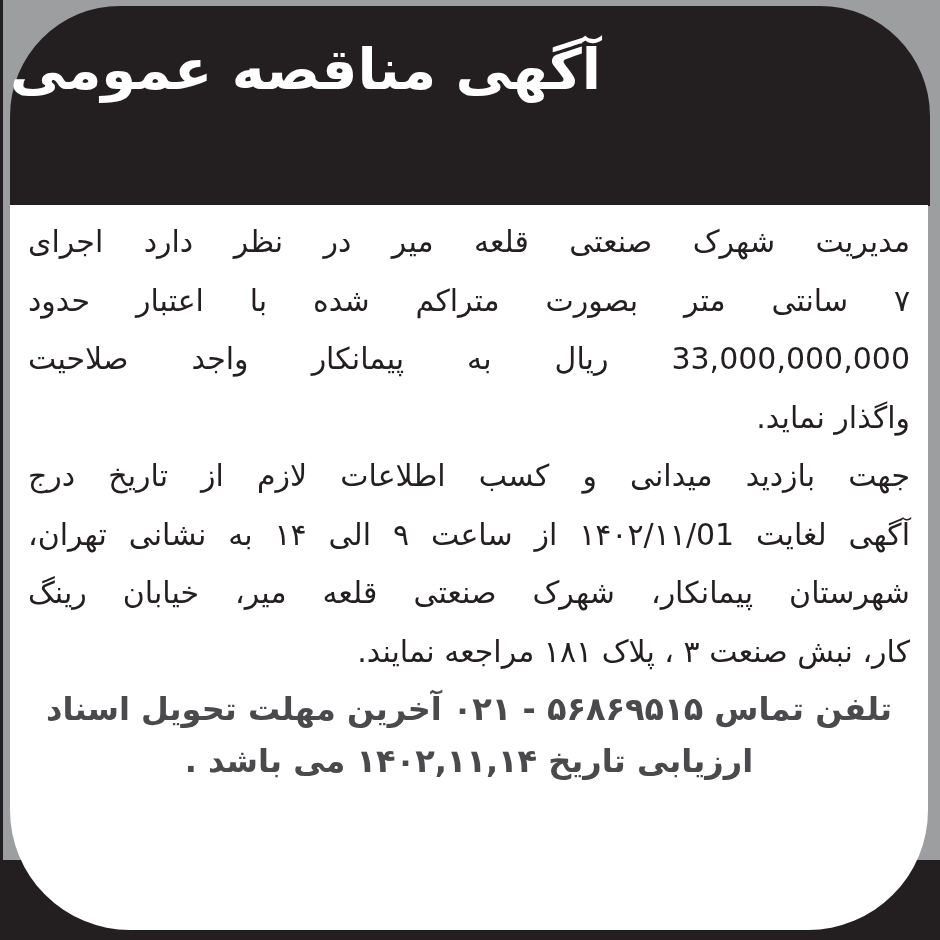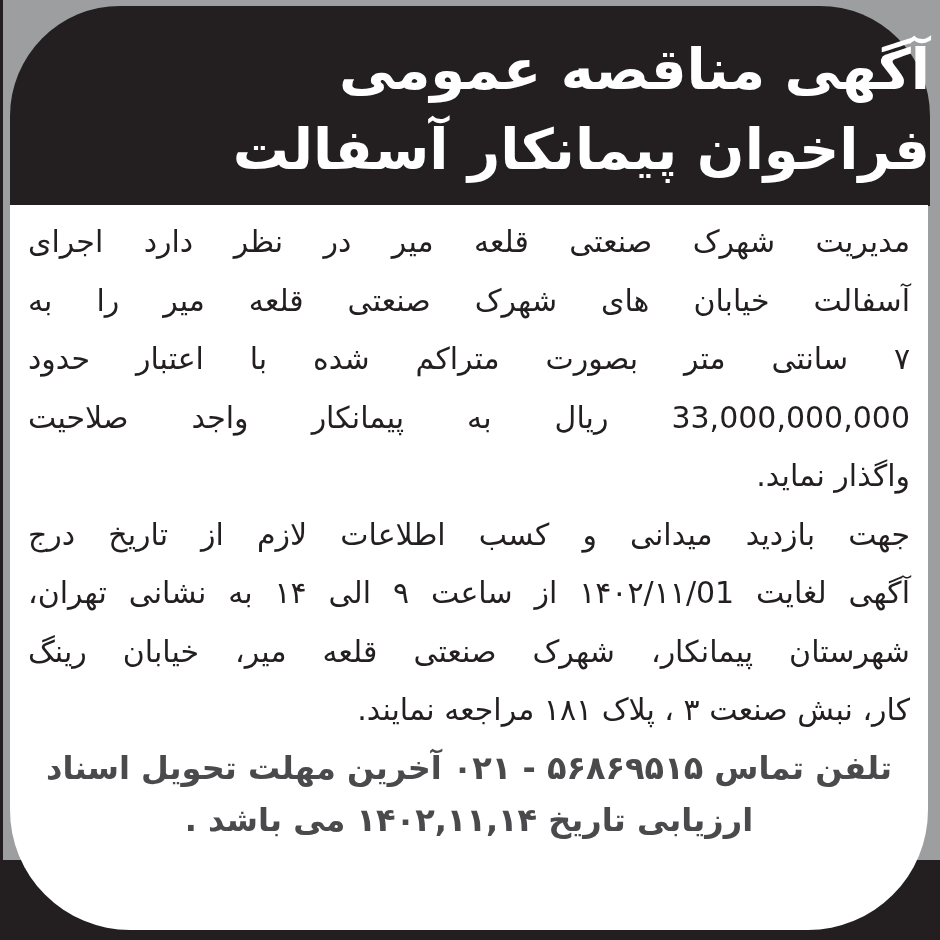--- a/index.html
+++ b/index.html
@@ -15,21 +15,21 @@
     }
     .gray-bg {
       position: absolute; left: 3px; top: 0; width: 937px; height: 860px;
       background: #9c9ea0;
     }
     .header {
       position: absolute; left: 10px; top: 6px; width: 920px; height: 200px;
       background: #231f20;
       border-radius: 110px 110px 0 0;
       direction: rtl;
-      text-align: right;
+      text-align: left;
       color: #ffffff;
     }
     .title-line {
       display: block;
       font-family: "DejaVu Sans", sans-serif;
       font-weight: bold;
       font-size: 56px;
       line-height: 80px;
       letter-spacing: 0px;
     }
@@ -69,27 +69,25 @@
     .footer .line { display: block; white-space: nowrap; }
   </style>
 </head>
 <body>
 
 <div class="frame">
   <div class="gray-bg"></div>
 
   <div class="header">
     <span class="title-line first">آگهی مناقصه عمومی</span>
-    <span class="title-line">فراخوان پیمانکار آسفالت</span>
   </div>
 
   <div class="panel">
     <div class="body-text">
       <span class="line">مدیریت شهرک صنعتی قلعه میر در نظر دارد اجرای</span>
-      <span class="line">آسفالت خیابان های شهرک صنعتی قلعه میر را به</span>
       <span class="line">۷ سانتی متر بصورت متراکم شده با اعتبار حدود</span>
       <span class="line">33,000,000,000 ریال به پیمانکار واجد صلاحیت</span>
       <span class="line last">واگذار نماید.</span>
     </div>
     <div class="body-text">
       <span class="line">جهت بازدید میدانی و کسب اطلاعات لازم از تاریخ درج</span>
       <span class="line">آگهی لغایت ۱۴۰۲/۱۱/01 از ساعت ۹ الی ۱۴ به نشانی تهران،</span>
       <span class="line">شهرستان پیمانکار، شهرک صنعتی قلعه میر، خیابان رینگ</span>
       <span class="line last">کار، نبش صنعت ۳ ، پلاک ۱۸۱ مراجعه نمایند.</span>
     </div>

